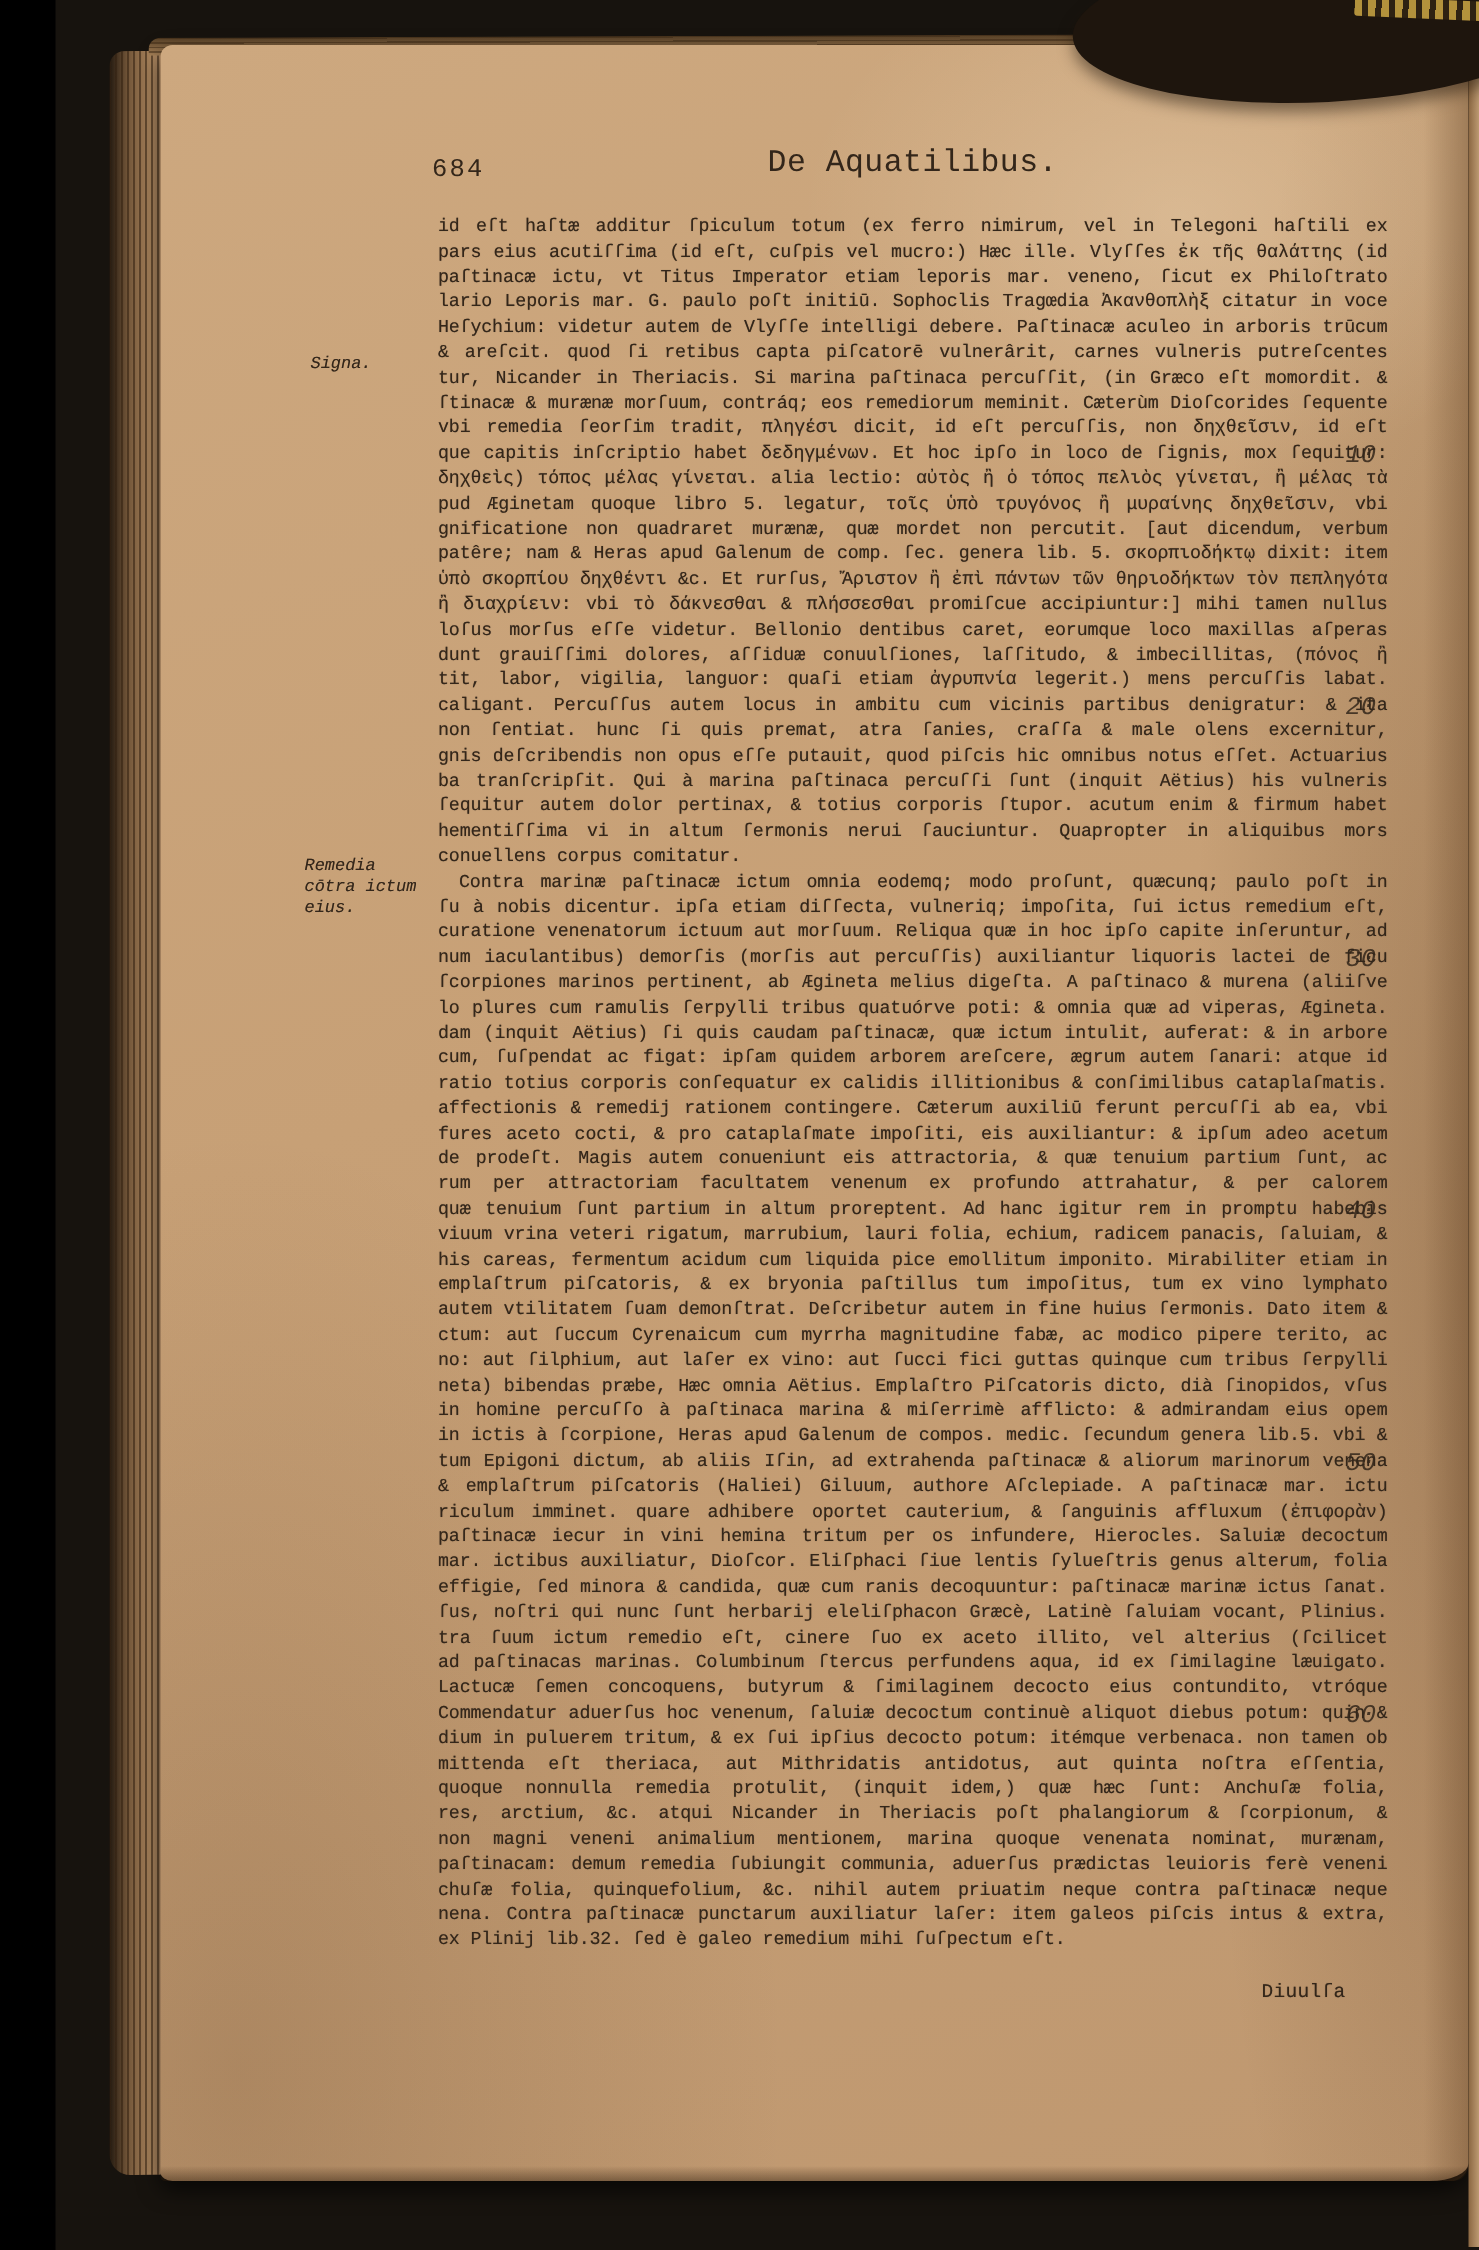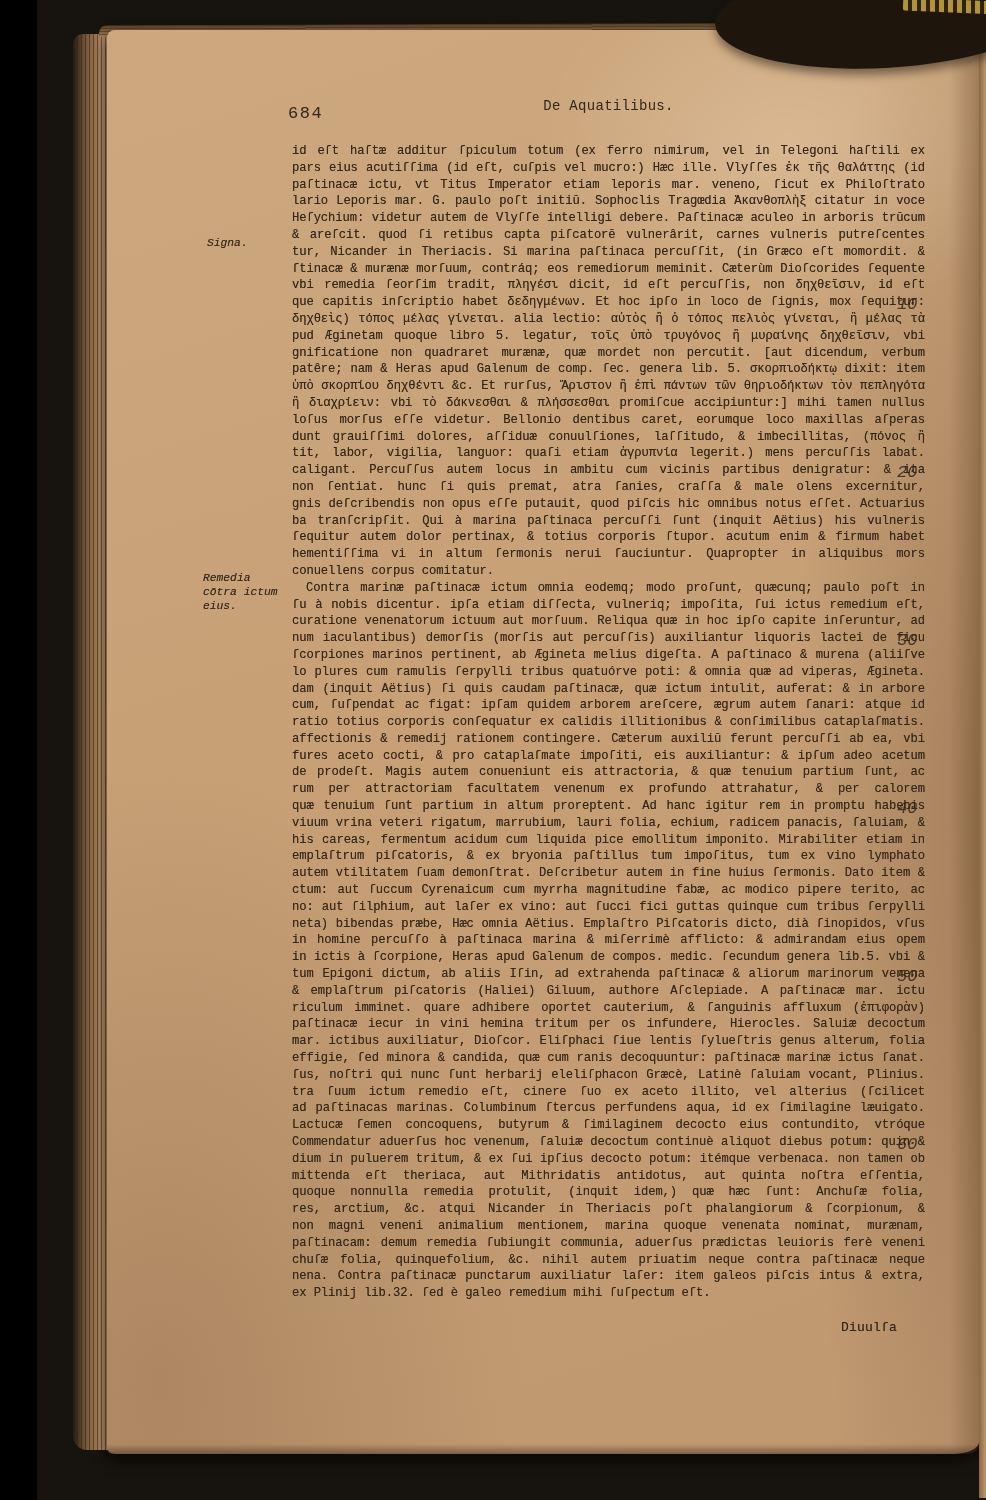--- a/index.html
+++ b/index.html
@@ -40,21 +40,21 @@
   .spine-shadow{position:absolute;left:678px;top:-36px;width:336px;height:104px;
     background:var(--binding,#1e150d);border-radius:50%;transform:rotate(-3deg);
     box-shadow:0 6px 10px rgba(30,20,10,.5);}
   .headband{position:absolute;left:866px;top:0;width:120px;height:13px;
     background:repeating-linear-gradient(90deg,var(--gold,#b3923c) 0 5px,#2e2212 5px 9px);
     transform:rotate(2.5deg);border-radius:2px;}
   
   .ink{color:var(--ink,#33261a);}
   .folio{position:absolute;left:181px;top:74px;font-size:17px;letter-spacing:1.5px;}
   .rtitle{position:absolute;left:185px;top:68px;width:633px;text-align:center;
-    font-size:14px;letter-spacing:.3px;}
+    font-size:21px;letter-spacing:.3px;}
   .textblock{position:absolute;left:185px;top:113px;width:633px;}
   .line{height:16.8px;line-height:16.8px;font-size:12.2px;overflow:hidden;
     text-align:justify;text-align-last:justify;letter-spacing:-.1px;
     text-shadow:0 0 .5px rgba(51,38,26,.55);}
   .line.para-end{text-align-last:left;}
   .line.indent{text-indent:14px;}
   .mnote{position:absolute;font-style:italic;font-size:11.3px;line-height:14px;
     text-shadow:0 0 .4px rgba(51,38,26,.5);}
   .mnote1{left:100px;top:206px;width:82px;}
   .mnote2{left:96px;top:541px;width:88px;text-align:left;}

